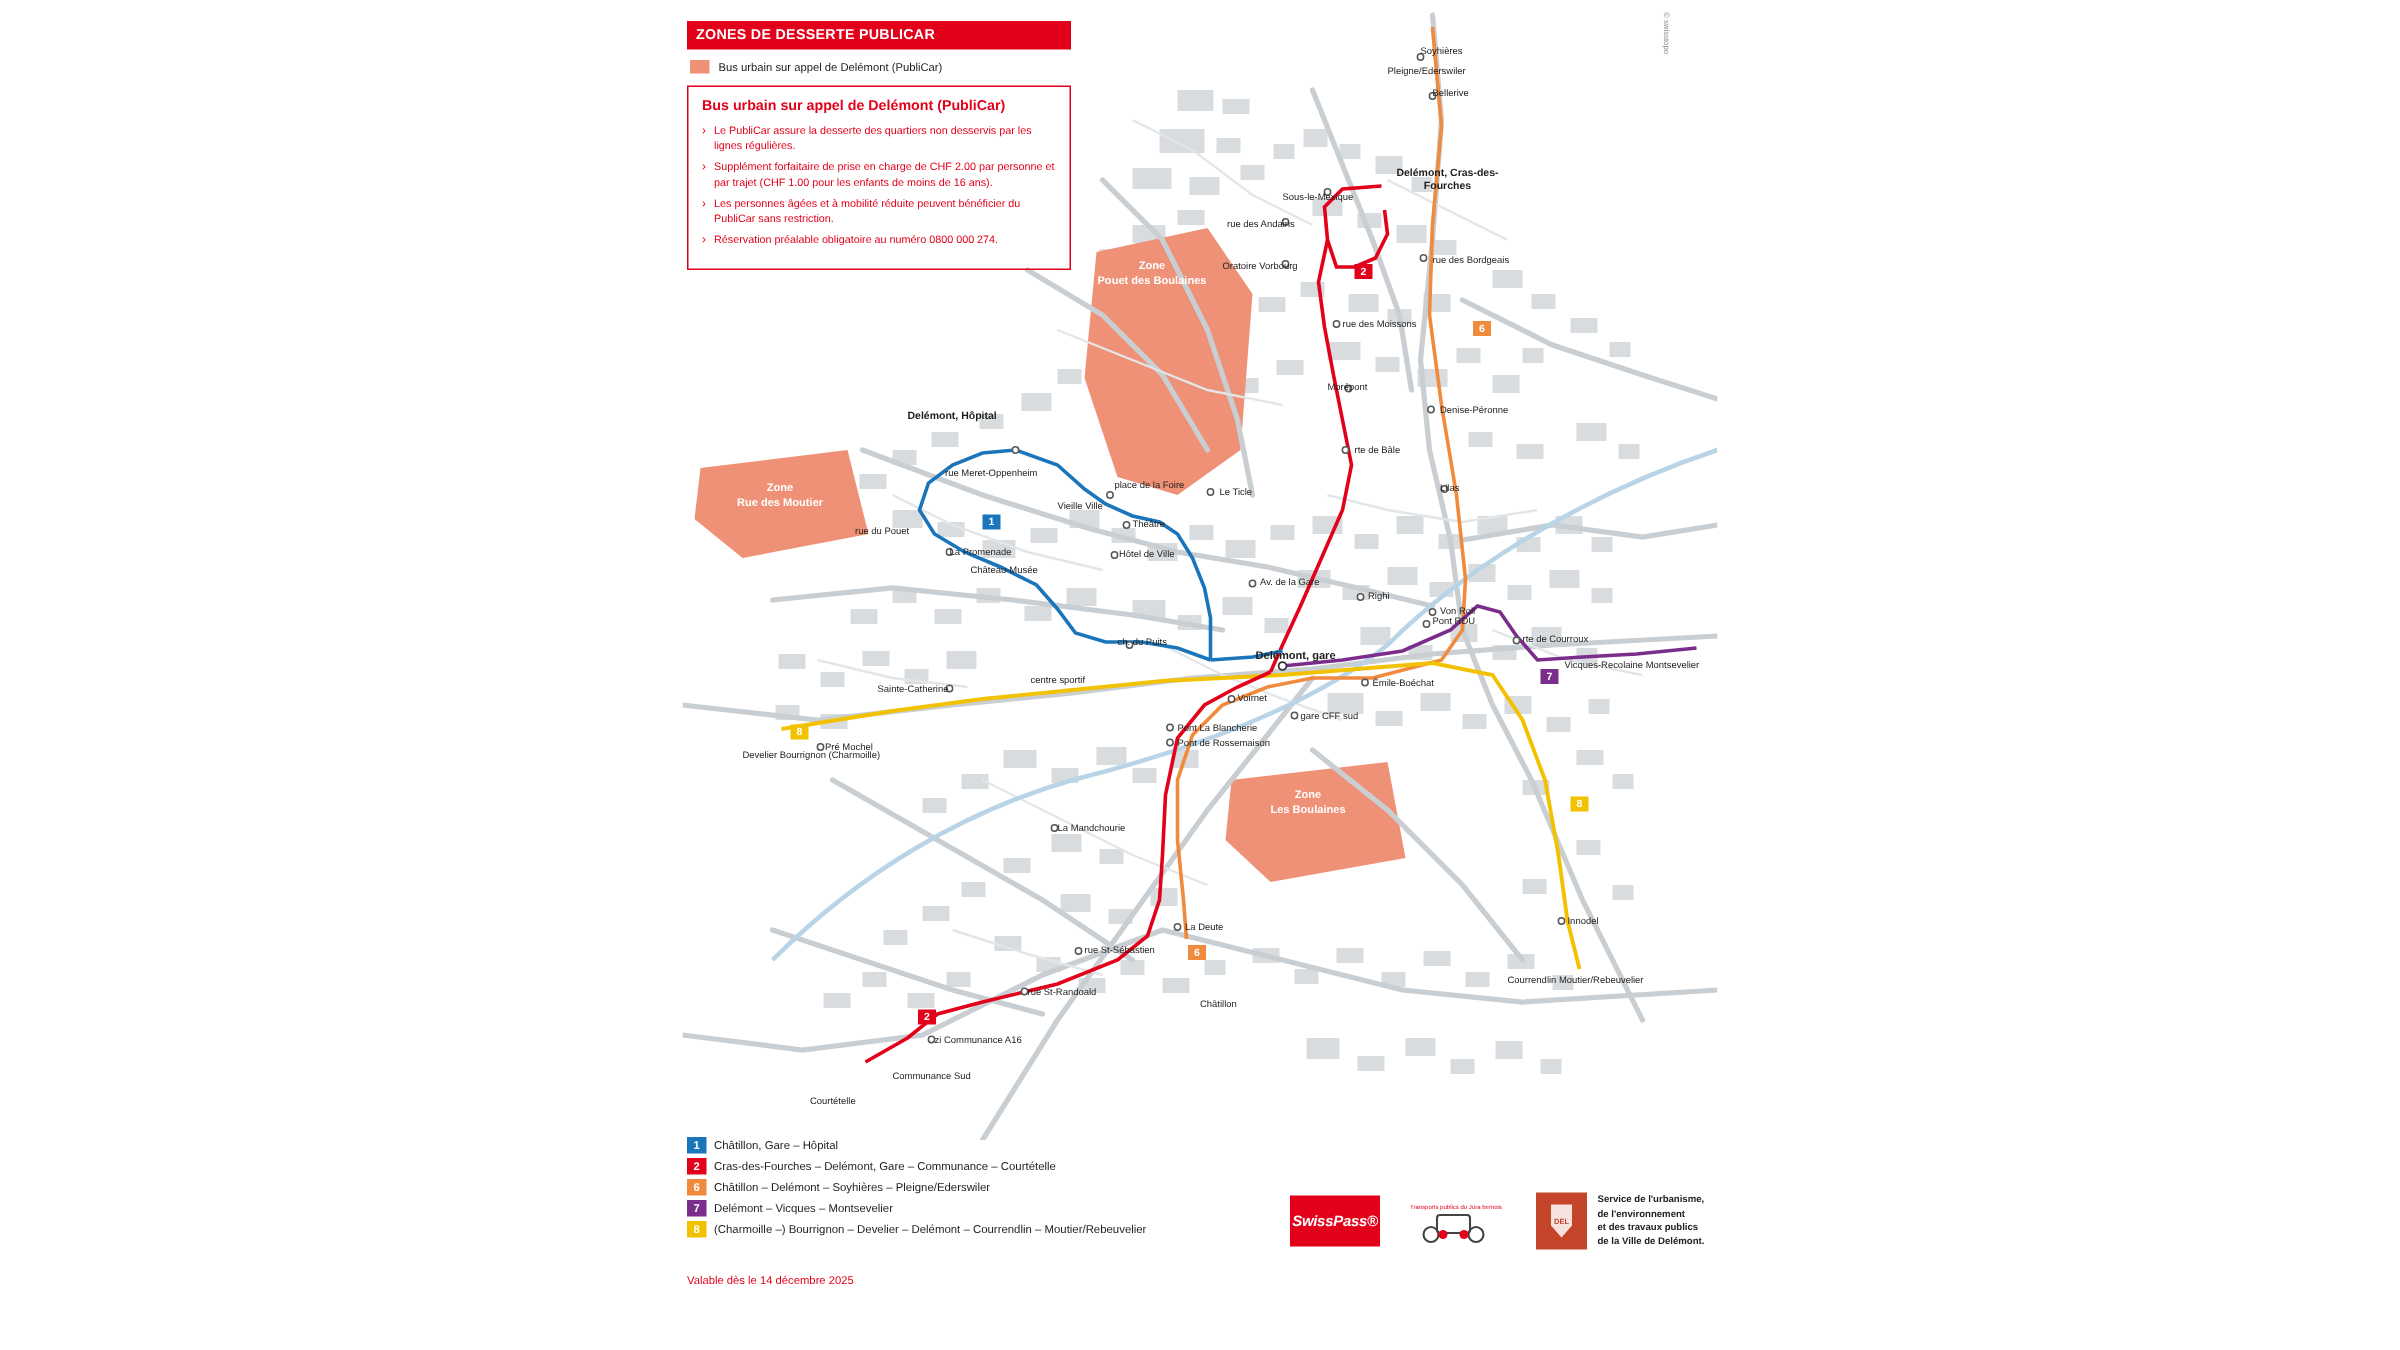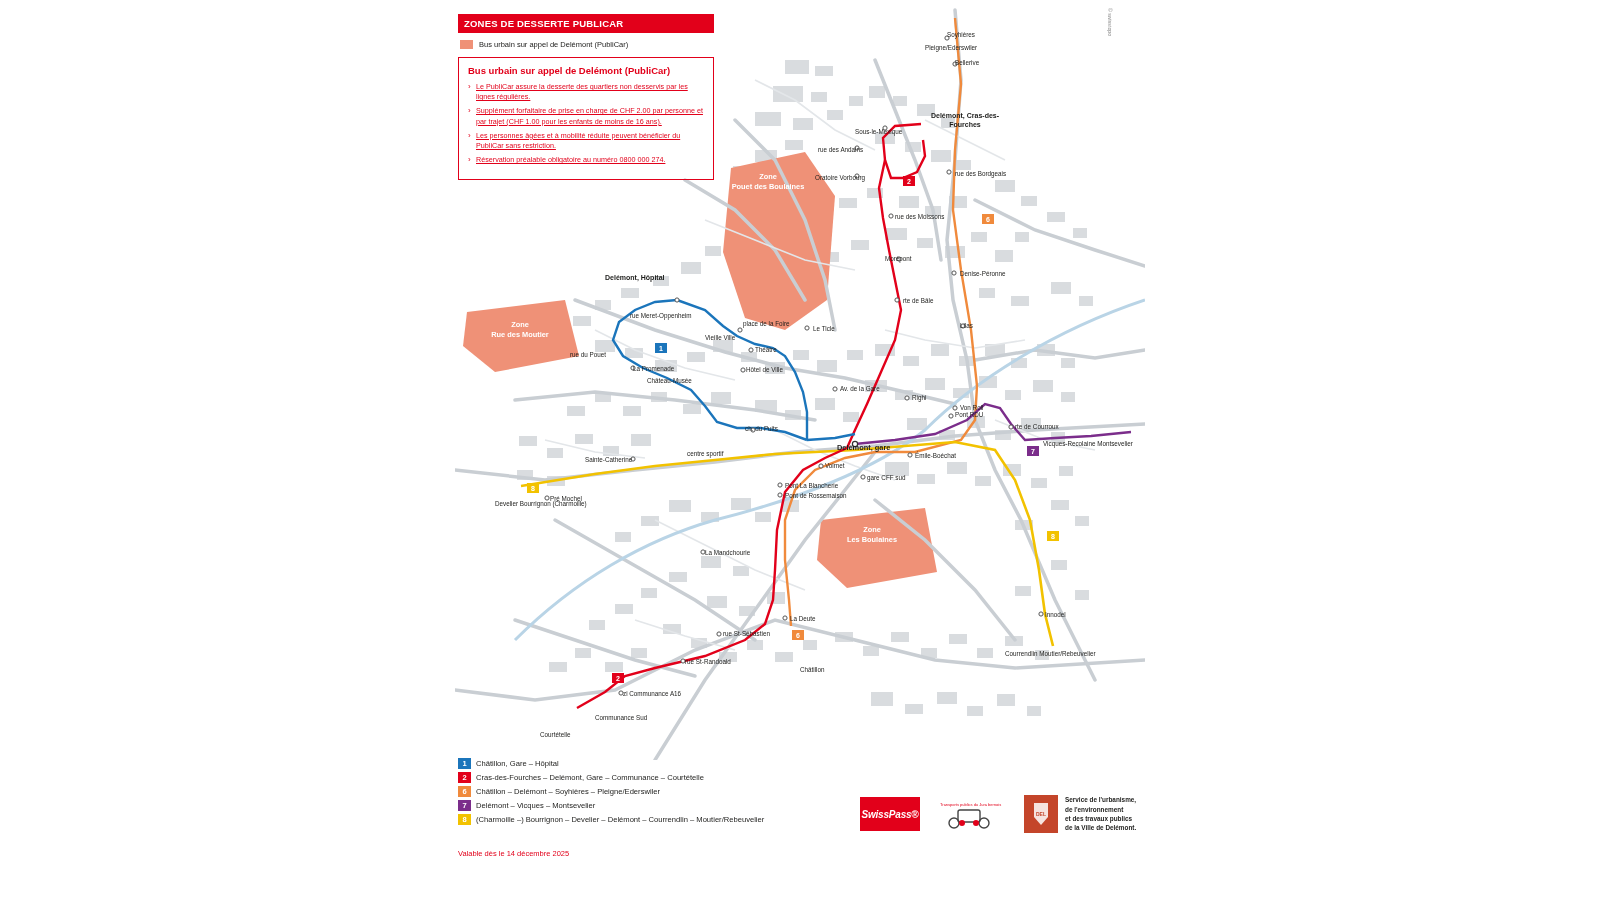--- a/index.html
+++ b/index.html
@@ -12,21 +12,21 @@
 
   
   #legend-box{position:absolute;left:458px;top:14px;width:256px;}
   .legend-title{background:#e2001a;color:#ffffff;font-size:9.5px;font-weight:bold;letter-spacing:.2px;padding:4px 6px;}
   .legend-key{display:flex;align-items:center;gap:6px;margin-top:7px;padding-left:2px;}
   .legend-swatch{width:13px;height:9px;background:#ef9177;display:inline-block;}
   .legend-key-label{font-size:7.5px;color:#1d1d1b;}
   #info-panel{margin-top:8px;border:1px solid #e2001a;padding:7px 9px 9px 9px;color:#e2001a;}
   #info-panel h3{margin:0 0 6px 0;font-size:9.5px;font-weight:bold;}
   #info-panel ul{list-style:none;margin:0;padding:0;}
-  #info-panel li{font-size:7.2px;line-height:1.42;margin-bottom:4px;position:relative;padding-left:8px;text-decoration:underline;}
+  #info-panel li{font-size:7.2px;line-height:1.42;margin-bottom:4px;position:relative;padding-left:8px;}
   #info-panel li:before{content:"›";position:absolute;left:0;top:-1px;font-size:8px;}
 
   
   #lines-legend{position:absolute;left:458px;top:755px;width:560px;}
   #lines-title{font-size:11px;color:#4b5a66;letter-spacing:.3px;}
   .line-row{display:flex;align-items:center;gap:5px;margin-top:3px;}
   .line-badge{width:13px;height:11px;color:#ffffff;font-size:7.5px;font-weight:bold;display:flex;align-items:center;justify-content:center;flex:0 0 auto;}
   .line-desc{font-size:7.6px;color:#1d1d1b;}
   #valid-note{position:absolute;left:458px;top:849px;font-size:7.5px;color:#e2001a;}
 
@@ -324,21 +324,21 @@
       <span>Zone</span><br>
       <span>Les Boulaines</span>
     </div>
 
     <div style="position:absolute;left:470px;top:112px;width:80px;text-align:center;font-size:7px;font-weight:bold;line-height:1.25;">
       <span>Delémont, Cras-des-Fourches</span>
     </div>
     <div style="position:absolute;left:150px;top:274px;font-size:7px;font-weight:bold;">
       <span>Delémont, Hôpital</span>
     </div>
-    <div style="position:absolute;left:382px;top:443px;font-size:7.4px;font-weight:bold;">
+    <div style="position:absolute;left:382px;top:432px;font-size:7.4px;font-weight:bold;">
       <span>Delémont, gare</span>
     </div>
 
     <div id="stop-labels">
         <div style="position: absolute; left: 492px; top: 31px; font-size: 6.3px; color: rgb(29, 29, 27); white-space: nowrap; line-height: 1.2;">Soyhières</div>
         <div style="position: absolute; left: 470px; top: 44px; font-size: 6.3px; color: rgb(29, 29, 27); white-space: nowrap; line-height: 1.2;">Pleigne/Ederswiler</div>
         <div style="position: absolute; left: 500px; top: 59px; font-size: 6.3px; color: rgb(29, 29, 27); white-space: nowrap; line-height: 1.2;">Bellerive</div>
         <div style="position: absolute; left: 400px; top: 128px; font-size: 6.3px; color: rgb(29, 29, 27); white-space: nowrap; line-height: 1.2;">Sous-le-Mexique</div>
         <div style="position: absolute; left: 363px; top: 146px; font-size: 6.3px; color: rgb(29, 29, 27); white-space: nowrap; line-height: 1.2;">rue des Andains</div>
         <div style="position: absolute; left: 360px; top: 174px; font-size: 6.3px; color: rgb(29, 29, 27); white-space: nowrap; line-height: 1.2;">Oratoire Vorbourg</div>

